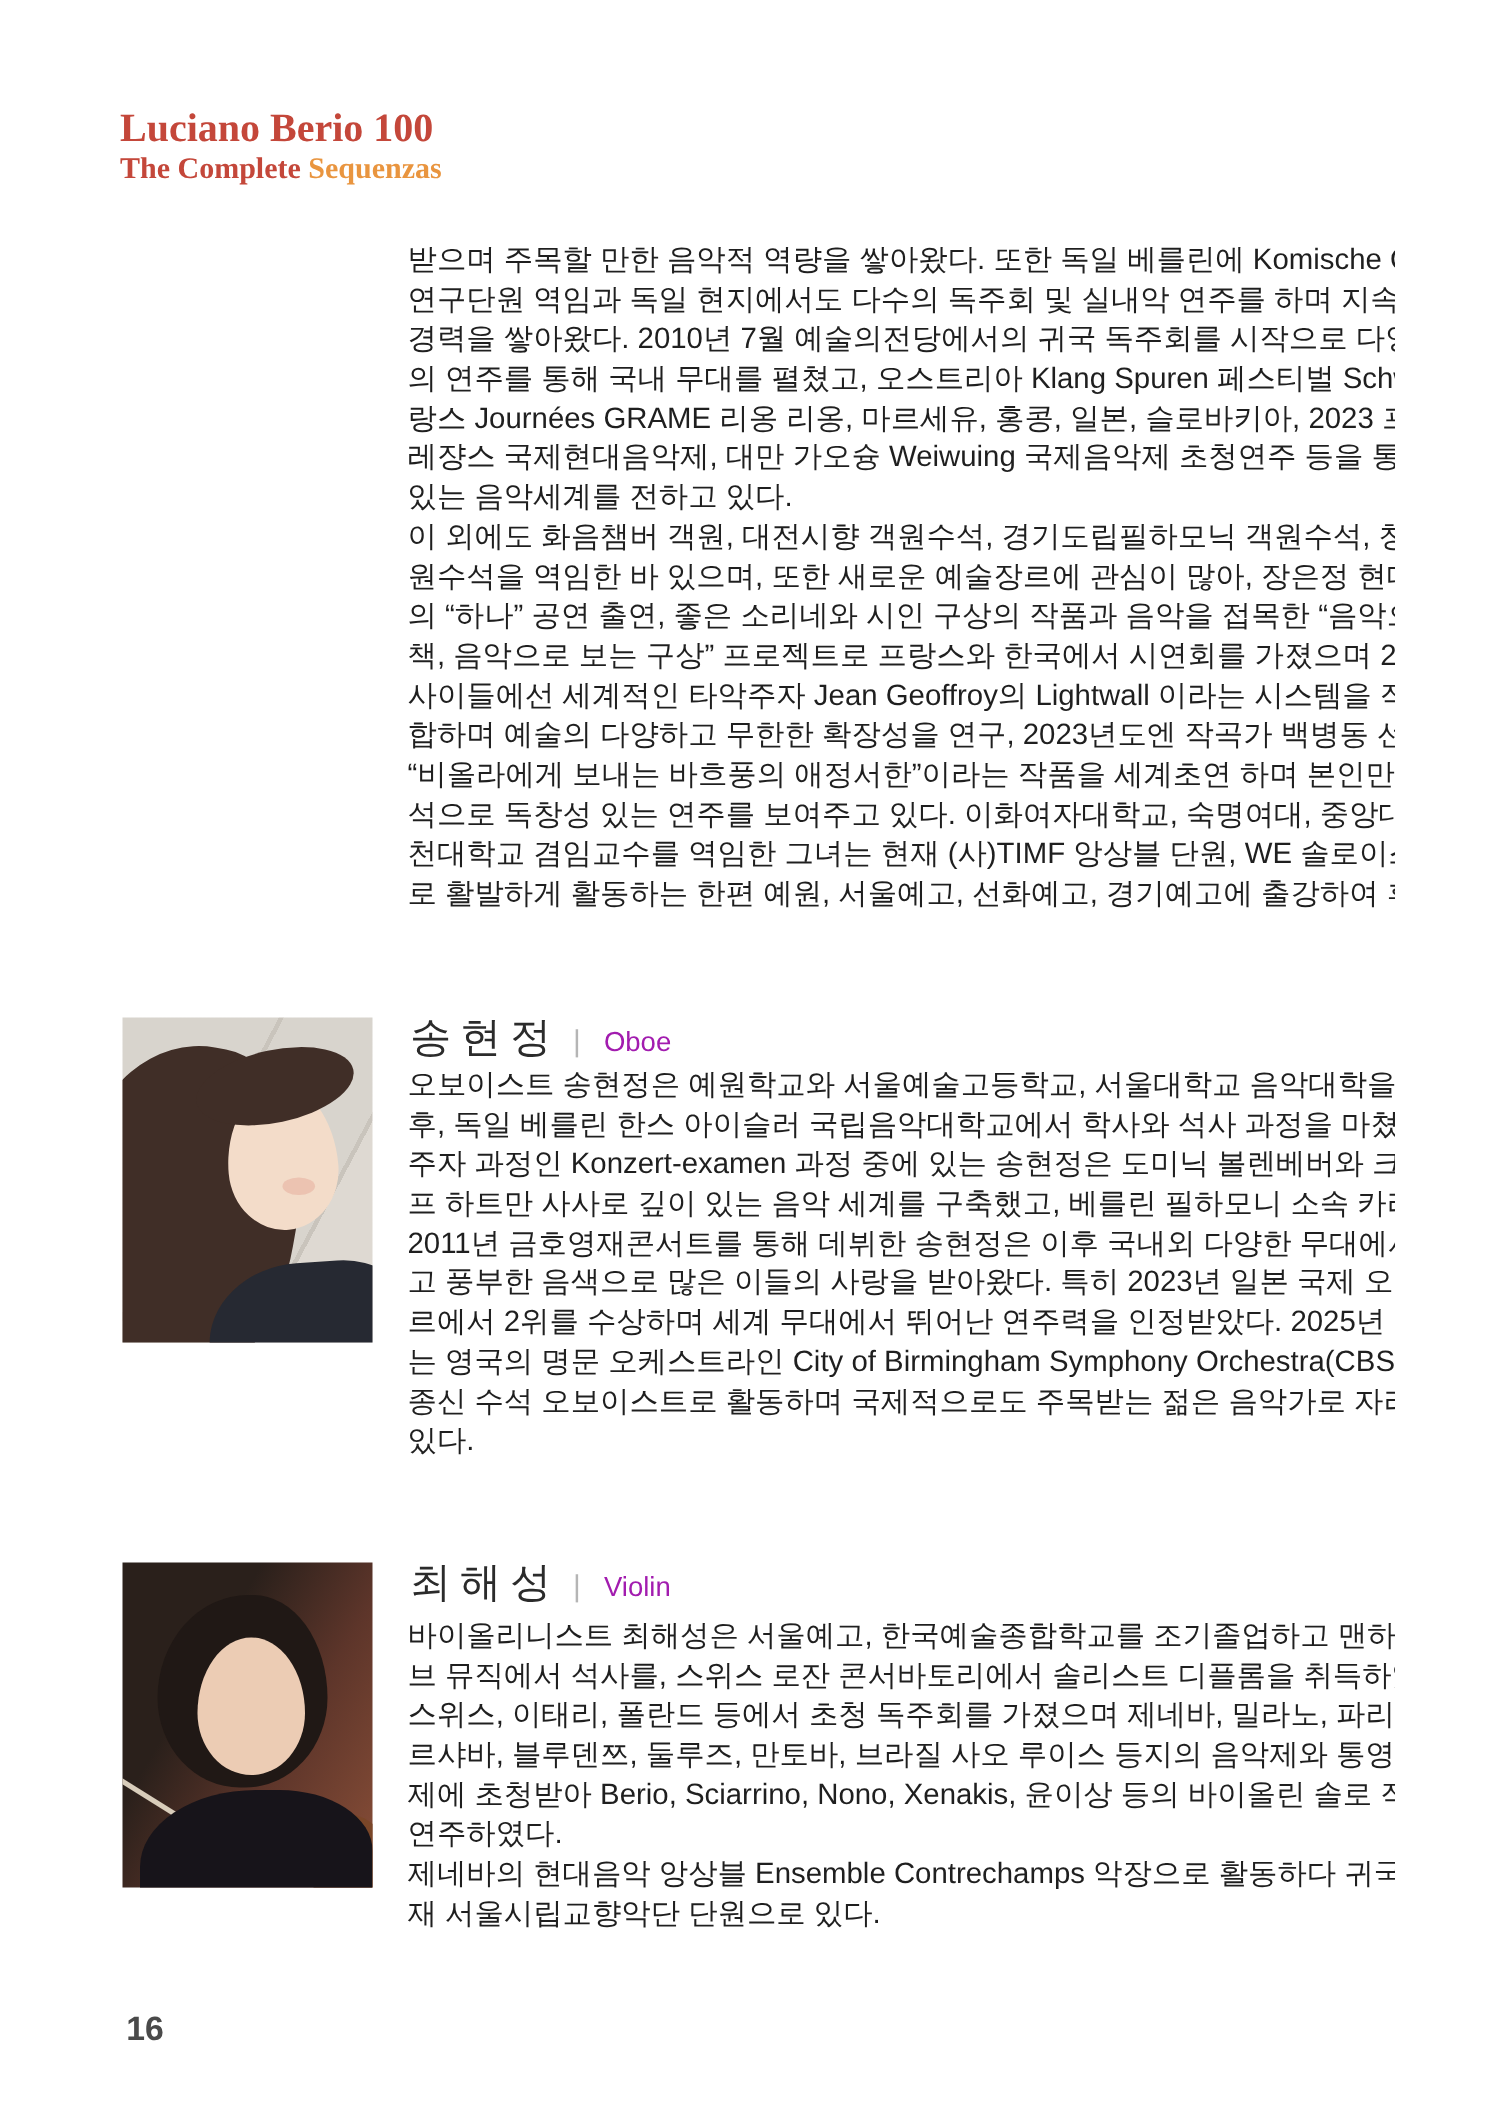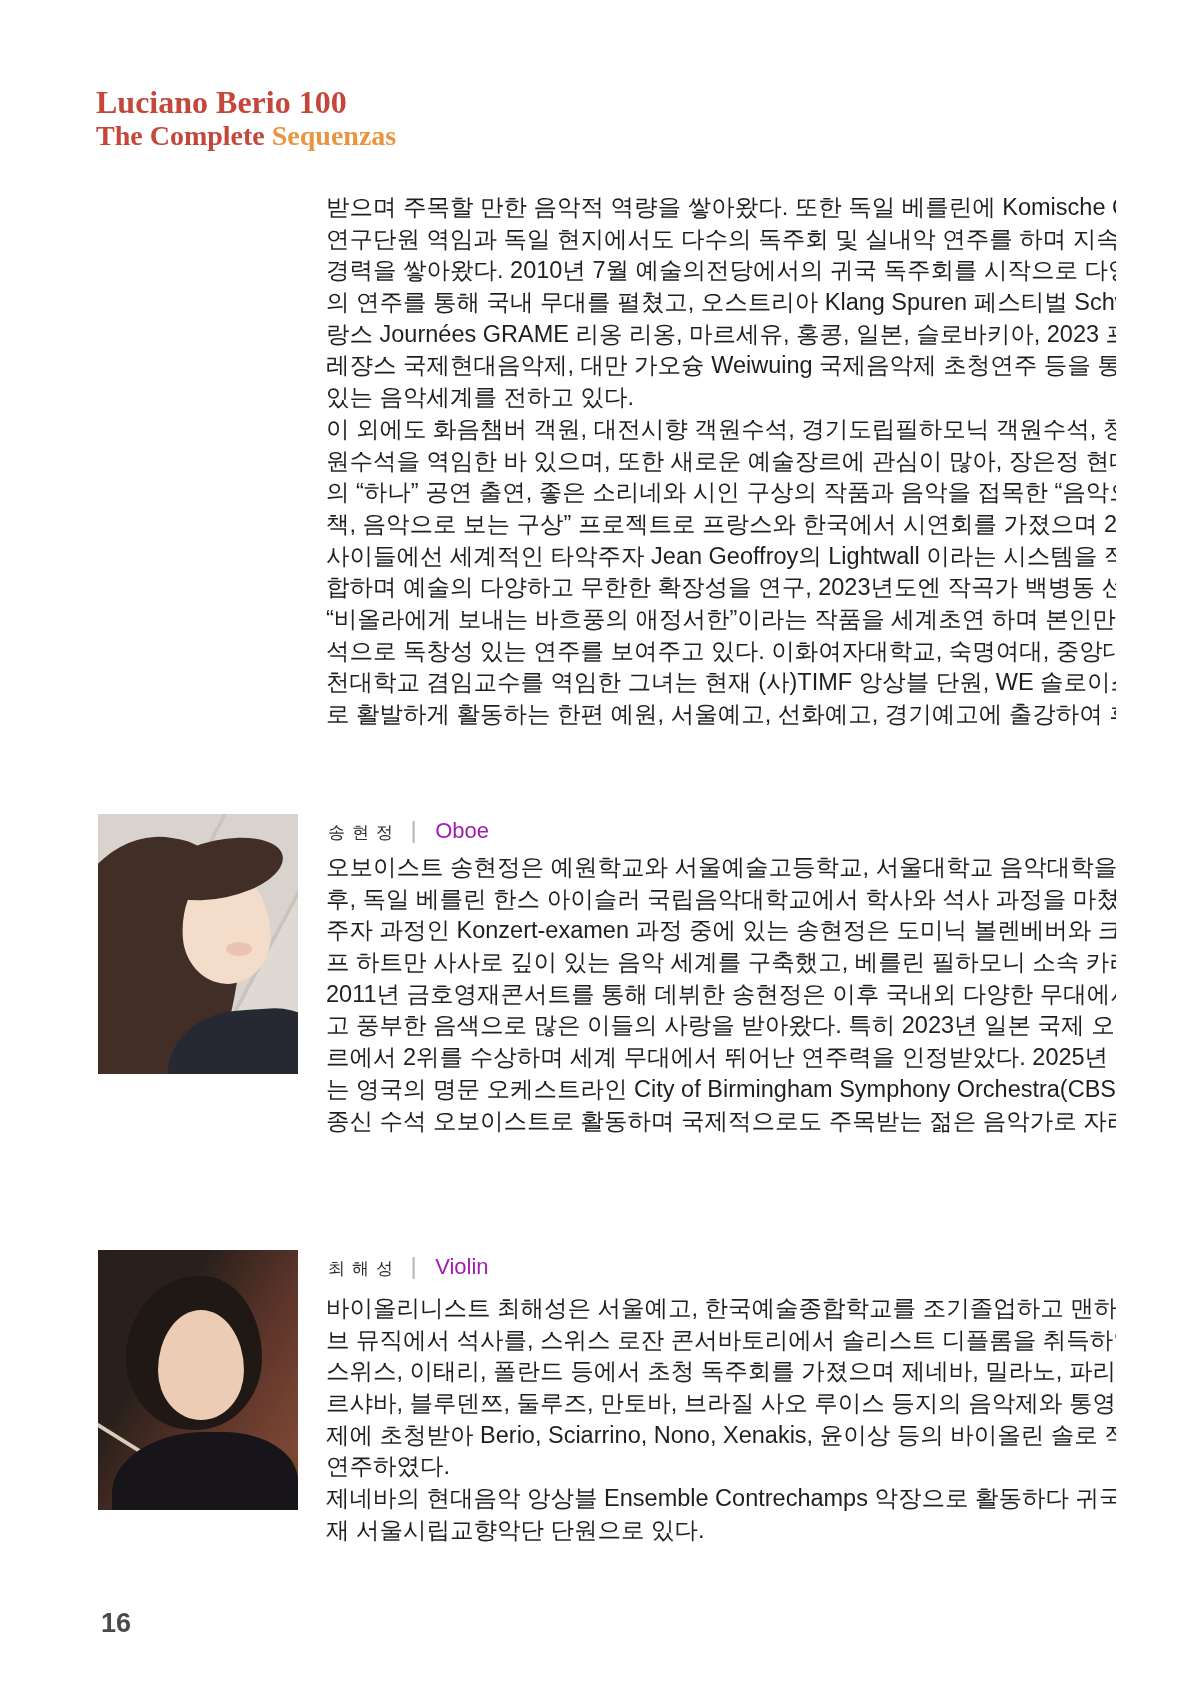--- a/index.html
+++ b/index.html
@@ -5,38 +5,38 @@
   html,body{margin:0;padding:0;}
   body{
     width:1200px;height:1700px;position:relative;background:#ffffff;
     font-family:"Liberation Sans","DejaVu Sans",sans-serif;color:#1f1f1f;
     overflow:hidden;
   }
   
   .booklet-header{position:absolute;left:96px;top:86px;
     font-family:"Liberation Serif","DejaVu Serif",serif;font-weight:bold;}
   .h-line1{font-size:32px;line-height:33px;color:#c4473a;}
-  .h-line2{font-size:28px;line-height:33px;color:#c4473a;}
+  .h-line2{font-size:24px;line-height:33px;color:#c4473a;}
   .h-line2 .accent{color:#e9953f;}
   
   .textcol{position:absolute;left:326px;width:790px;}
   .pline{
     height:31.7px;line-height:31.7px;font-size:23.5px;color:#1f1f1f;
     white-space:nowrap;overflow:hidden;
     text-align:justify;text-align-last:justify;
   }
   .pline-last{text-align-last:left;}
   #intro-text{top:192px;}
   #oboe-text{top:852px;}
   #violin-text{top:1293px;}
   
   .profile-heading{position:absolute;left:328px;height:40px;line-height:40px;}
   #heading-song{top:810px;}
   #heading-choi{top:1246px;}
-  .pname{font-size:17px;letter-spacing:7px;color:#2b2b2b;font-weight:500;}
+  .pname{font-size:33px;letter-spacing:7px;color:#2b2b2b;font-weight:500;}
   .pdiv{font-size:24px;color:#b5b5b5;margin:0 14px 0 6px;font-weight:300;}
   .pinst{font-size:22px;color:#a21caf;}
   
   .photo{position:absolute;left:98px;width:200px;height:260px;overflow:hidden;}
   .photo *{position:absolute;}
   #photo-song{top:814px;
     background:linear-gradient(118deg,#d8d4cd 0 37%,#c9c4bc 37% 38.2%,#d8d4cd 38.2% 71%,#c9c4bc 71% 72.2%,#ded9d2 72.2%);}
   .p1-hair{left:-38px;top:22px;width:178px;height:265px;background:#402e27;
     border-radius:50% 45% 35% 55%/40% 50% 45% 60%;transform:rotate(10deg);}
   .p1-fringe{left:58px;top:26px;width:128px;height:58px;background:#402e27;
@@ -110,20 +110,21 @@
 <div class="textcol" id="oboe-text">
     <div class="pline">오보이스트 송현정은 예원학교와 서울예술고등학교, 서울대학교 음악대학을 졸업한</div>
     <div class="pline">후, 독일 베를린 한스 아이슬러 국립음악대학교에서 학사와 석사 과정을 마쳤다. 최고연</div>
     <div class="pline">주자 과정인 Konzert-examen 과정 중에 있는 송현정은 도미닉 볼렌베버와 크리스토</div>
     <div class="pline">프 하트만 사사로 깊이 있는 음악 세계를 구축했고, 베를린 필하모니 소속 카라얀 아카</div>
     <div class="pline">2011년 금호영재콘서트를 통해 데뷔한 송현정은 이후 국내외 다양한 무대에서 섬세하</div>
     <div class="pline">고 풍부한 음색으로 많은 이들의 사랑을 받아왔다. 특히 2023년 일본 국제 오보에 콩쿠</div>
     <div class="pline">르에서 2위를 수상하며 세계 무대에서 뛰어난 연주력을 인정받았다. 2025년 11월부터</div>
     <div class="pline">는 영국의 명문 오케스트라인 City of Birmingham Symphony Orchestra(CBSO)에서</div>
     <div class="pline">종신 수석 오보이스트로 활동하며 국제적으로도 주목받는 젊은 음악가로 자리매김하고</div>
+    <div class="pline pline-last">있다.</div>
   </div>
 
 <div class="photo" id="photo-choi">
   <div class="p2-hair"></div>
   <div class="p2-face"></div>
   <div class="p2-bow"></div>
   <div class="p2-violin"></div>
   <div class="p2-body"></div>
 </div>
 

